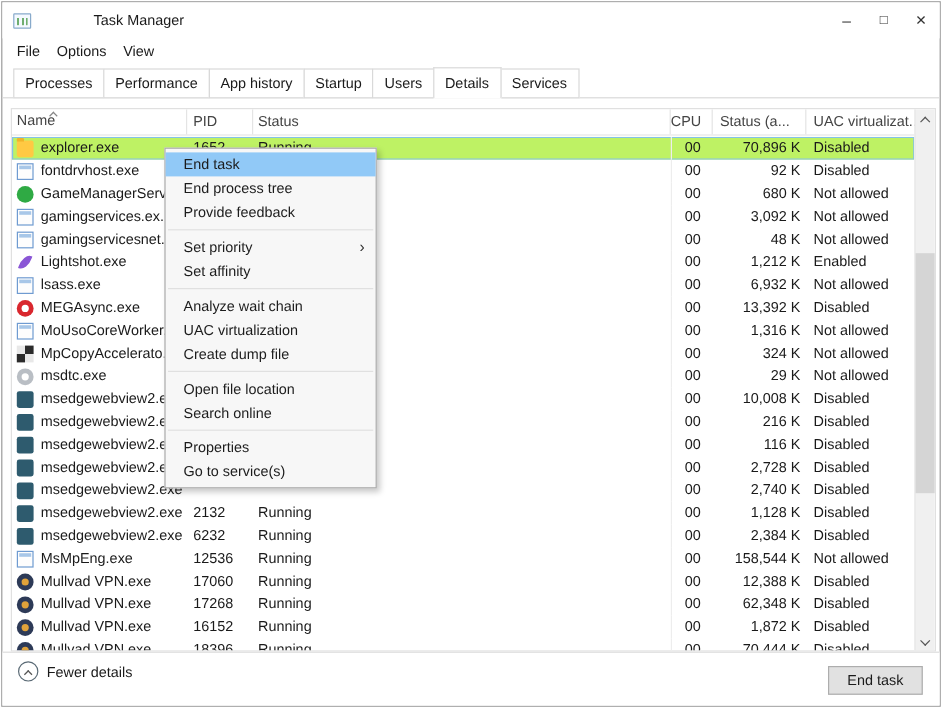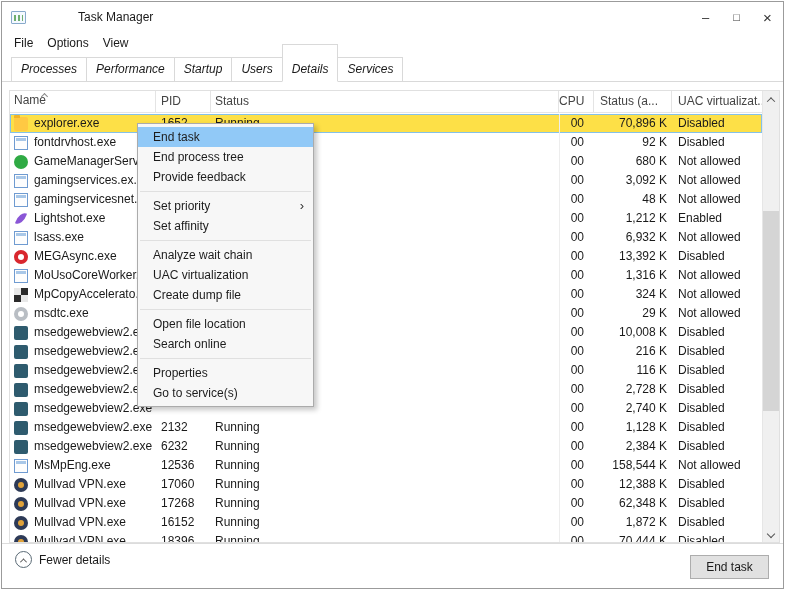--- a/index.html
+++ b/index.html
@@ -16,32 +16,32 @@
   .controls { margin-left:auto; display:flex; height:30px; }
   .wbtn { width:31px; height:30px; display:flex; align-items:center; justify-content:center; color:#333; font-size:13px; }
   .wbtn.maximize { font-size:11px; }
   .wbtn.close { font-size:15px; }
 
   
   .menubar { position:absolute; top:30px; left:0; right:0; height:21px; display:flex; align-items:center; padding-left:5px; }
   .menu-item { padding:2px 7px; color:#1a1a1a; }
 
   
-  .tabstrip { position:absolute; top:51px; left:0; right:0; height:29px; display:flex; align-items:flex-end; border-bottom:1px solid #d9d9d9; padding-left:9px;font-style:italic; }
+  .tabstrip { position:absolute; top:51px; left:0; right:0; height:29px; display:flex; align-items:flex-end; border-bottom:1px solid #d9d9d9; padding-left:9px; }
   .tab { border:1px solid #d9d9d9; background:#fff; padding:4px 9px 5px; margin-right:-1px; margin-bottom:-1px; color:#1a1a1a; white-space:nowrap; }
-  .tab.selected { border-bottom-color:#fff; padding-top:17px; position:relative; z-index:2;text-align:right; }
+  .tab.selected { border-bottom-color:#fff; padding-top:5px; position:relative; z-index:2;text-align:right; }
 
   
   .table { position:absolute; top:88px; left:7px; width:771px; bottom:45px; border:1px solid #e0e0e0; background:#fff; overflow:hidden; }
   .thead { display:flex; height:22px; border-bottom:1px solid #e6e6e6; margin-right:17px; color:#444; }
   .hcell { display:flex; align-items:flex-end; padding-bottom:4px; border-right:1px solid #e4e4e4; position:relative; white-space:nowrap; overflow:hidden; }
   .sortcaret { position:absolute; top:3px; left:32px; width:5px; height:5px; border-right:1px solid #888; border-top:1px solid #888; transform:rotate(-45deg); }
   .tbody { position:absolute; top:23px; left:0; right:17px; bottom:0; overflow:hidden; }
   .trow { display:flex; height:19px; line-height:19px; color:#1a1a1a; }
-  .trow.selected { background:#fde047; box-shadow:inset 0 0 0 1px #84c1e8; }
+  .trow.selected { background:#bef264; box-shadow:inset 0 0 0 1px #84c1e8; }
   .cell { white-space:nowrap; overflow:hidden; }
   .c-name   { width:146px; padding-left:4px; display:flex; align-items:center; }
   .c-pid    { width:55px;  padding-left:5px; }
   .c-status { width:348px; padding-left:4px; }
   .c-cpu    { width:35px;  text-align:right; padding-right:10px; }
   .cell.c-cpu { border-left:1px solid #ededed; }
   .c-mem    { width:78px;  text-align:right; padding-right:5px; }
   .hcell.c-mem { justify-content:flex-start; text-align:left; padding-left:6px; }
   .c-uac    { flex:1; padding-left:6px; border-right:none; }
 
@@ -104,20 +104,21 @@
 
   <div class="menubar">
       <div class="menu-item">File</div>
       <div class="menu-item">Options</div>
       <div class="menu-item">View</div>
     </div>
 
   <div class="tabstrip">
       <div class="tab">Processes</div>
       <div class="tab">Performance</div>
+      <div class="tab">App history</div>
       <div class="tab">Startup</div>
       <div class="tab">Users</div>
       <div class="tab selected">Details</div>
       <div class="tab">Services</div>
     </div>
 
   <div class="table">
     <div class="thead">
       <div class="hcell c-name">
         <span class="sortcaret"></span>

